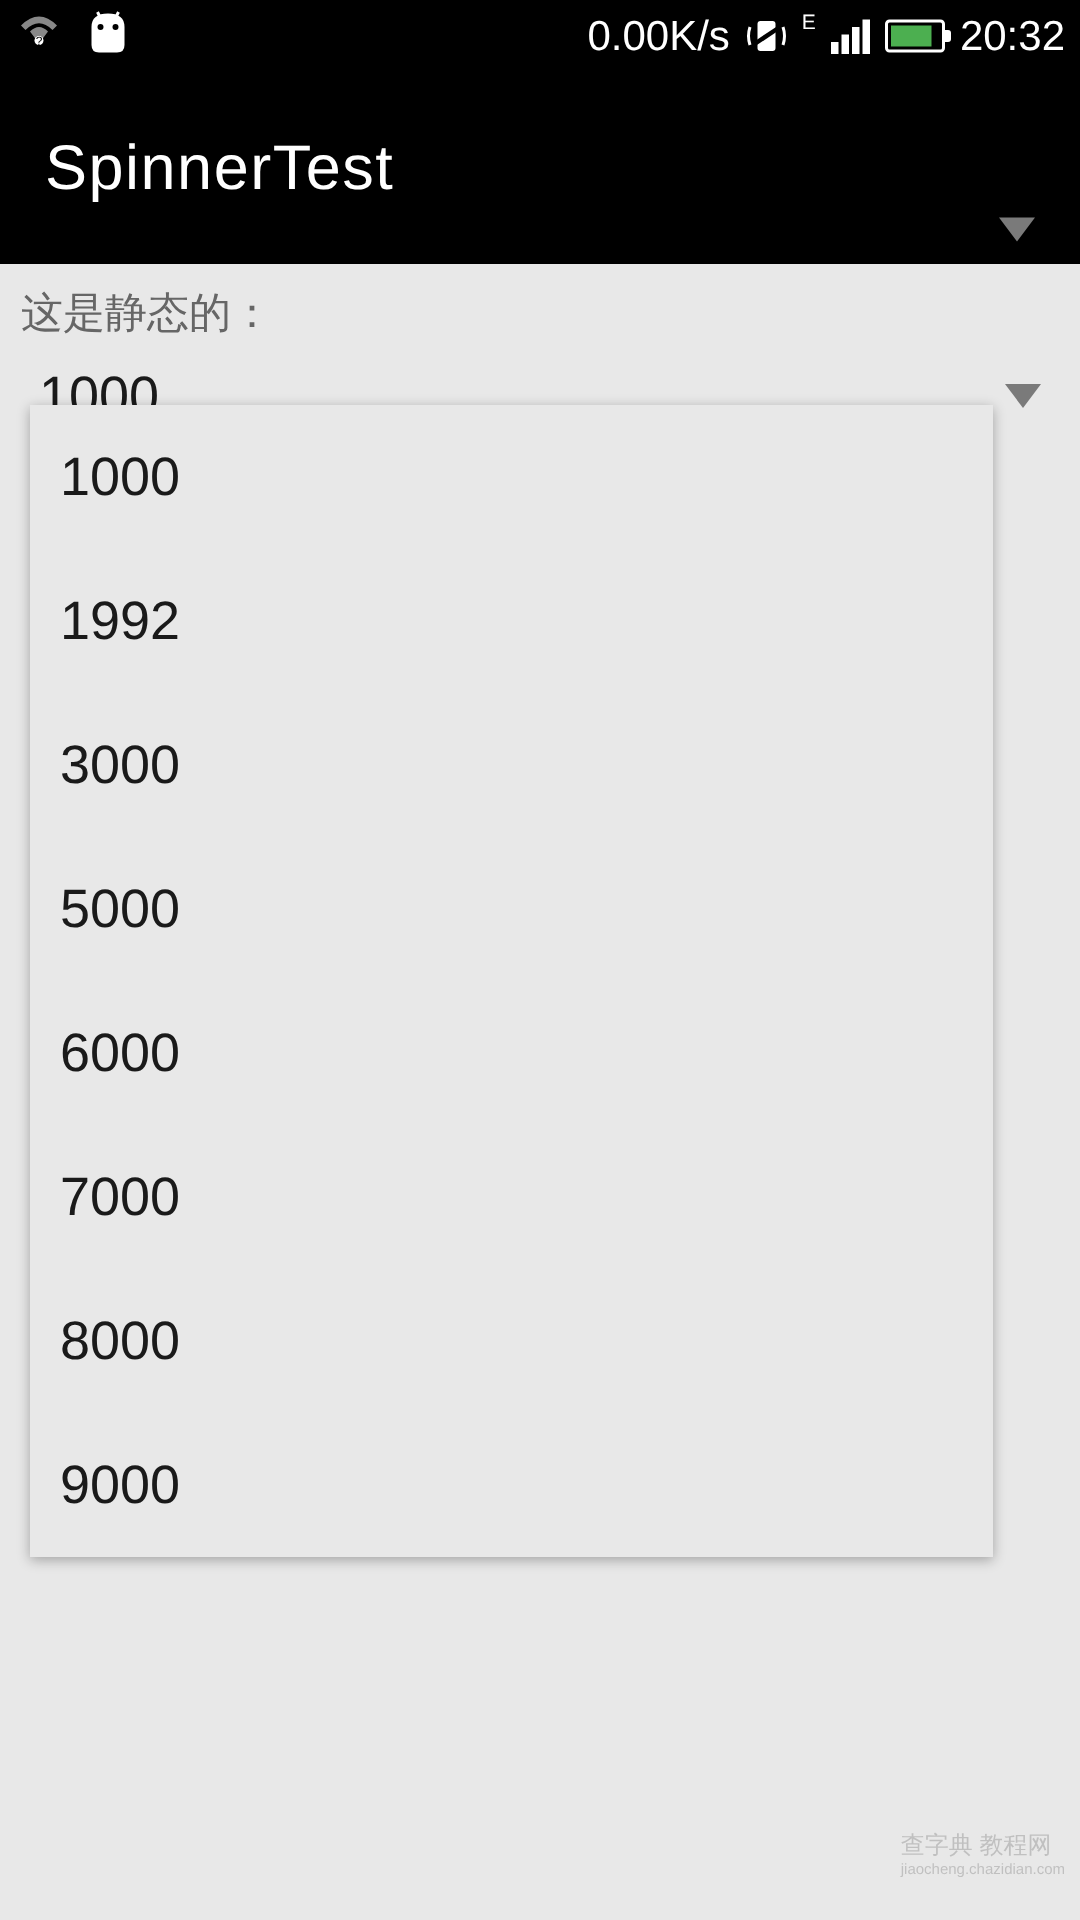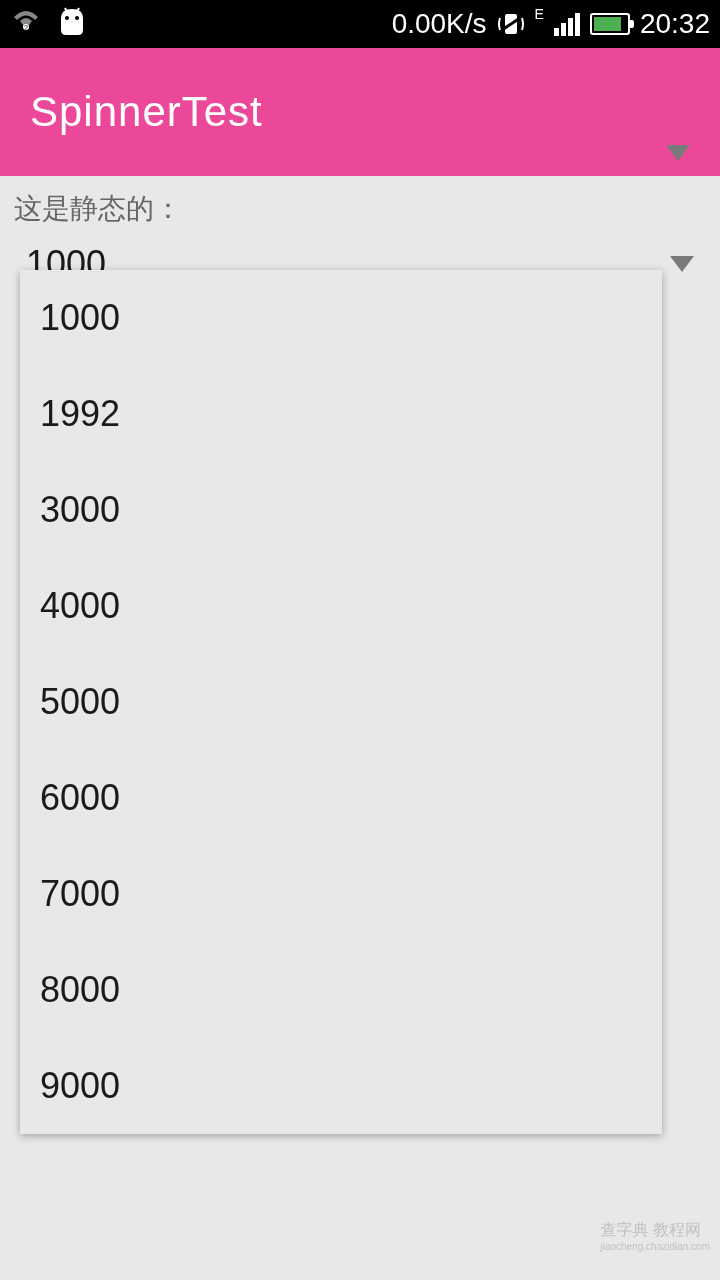--- a/index.html
+++ b/index.html
@@ -94,21 +94,21 @@
     }
     
     .net-indicator {
       font-size: 14px;
       position: relative;
       top: -10px;
     }
     
     .action-bar {
       height: 128px;
-      background: #ec4899;
+      background: #000000;
       color: #fff;
       display: flex;
       align-items: center;
       padding: 0 30px;
     }
     
     .app-title {
       font-size: 42px;
       letter-spacing: 1px;
     }
@@ -235,21 +235,20 @@
     <div class="arrow-down"></div>
   </div>
 </div>
 
 <div class="arrow-down hidden-arrow"></div>
 
 <div class="dropdown">
   <div class="dropdown-item">1000</div>
   <div class="dropdown-item">1992</div>
   <div class="dropdown-item">3000</div>
-  <div class="dropdown-item">4000</div>
   <div class="dropdown-item">5000</div>
   <div class="dropdown-item">6000</div>
   <div class="dropdown-item">7000</div>
   <div class="dropdown-item">8000</div>
   <div class="dropdown-item">9000</div>
 </div>
 
 <div class="watermark">
   <span>查字典  教程网</span>
   <span class="watermark-sub">jiaocheng.chazidian.com</span>

